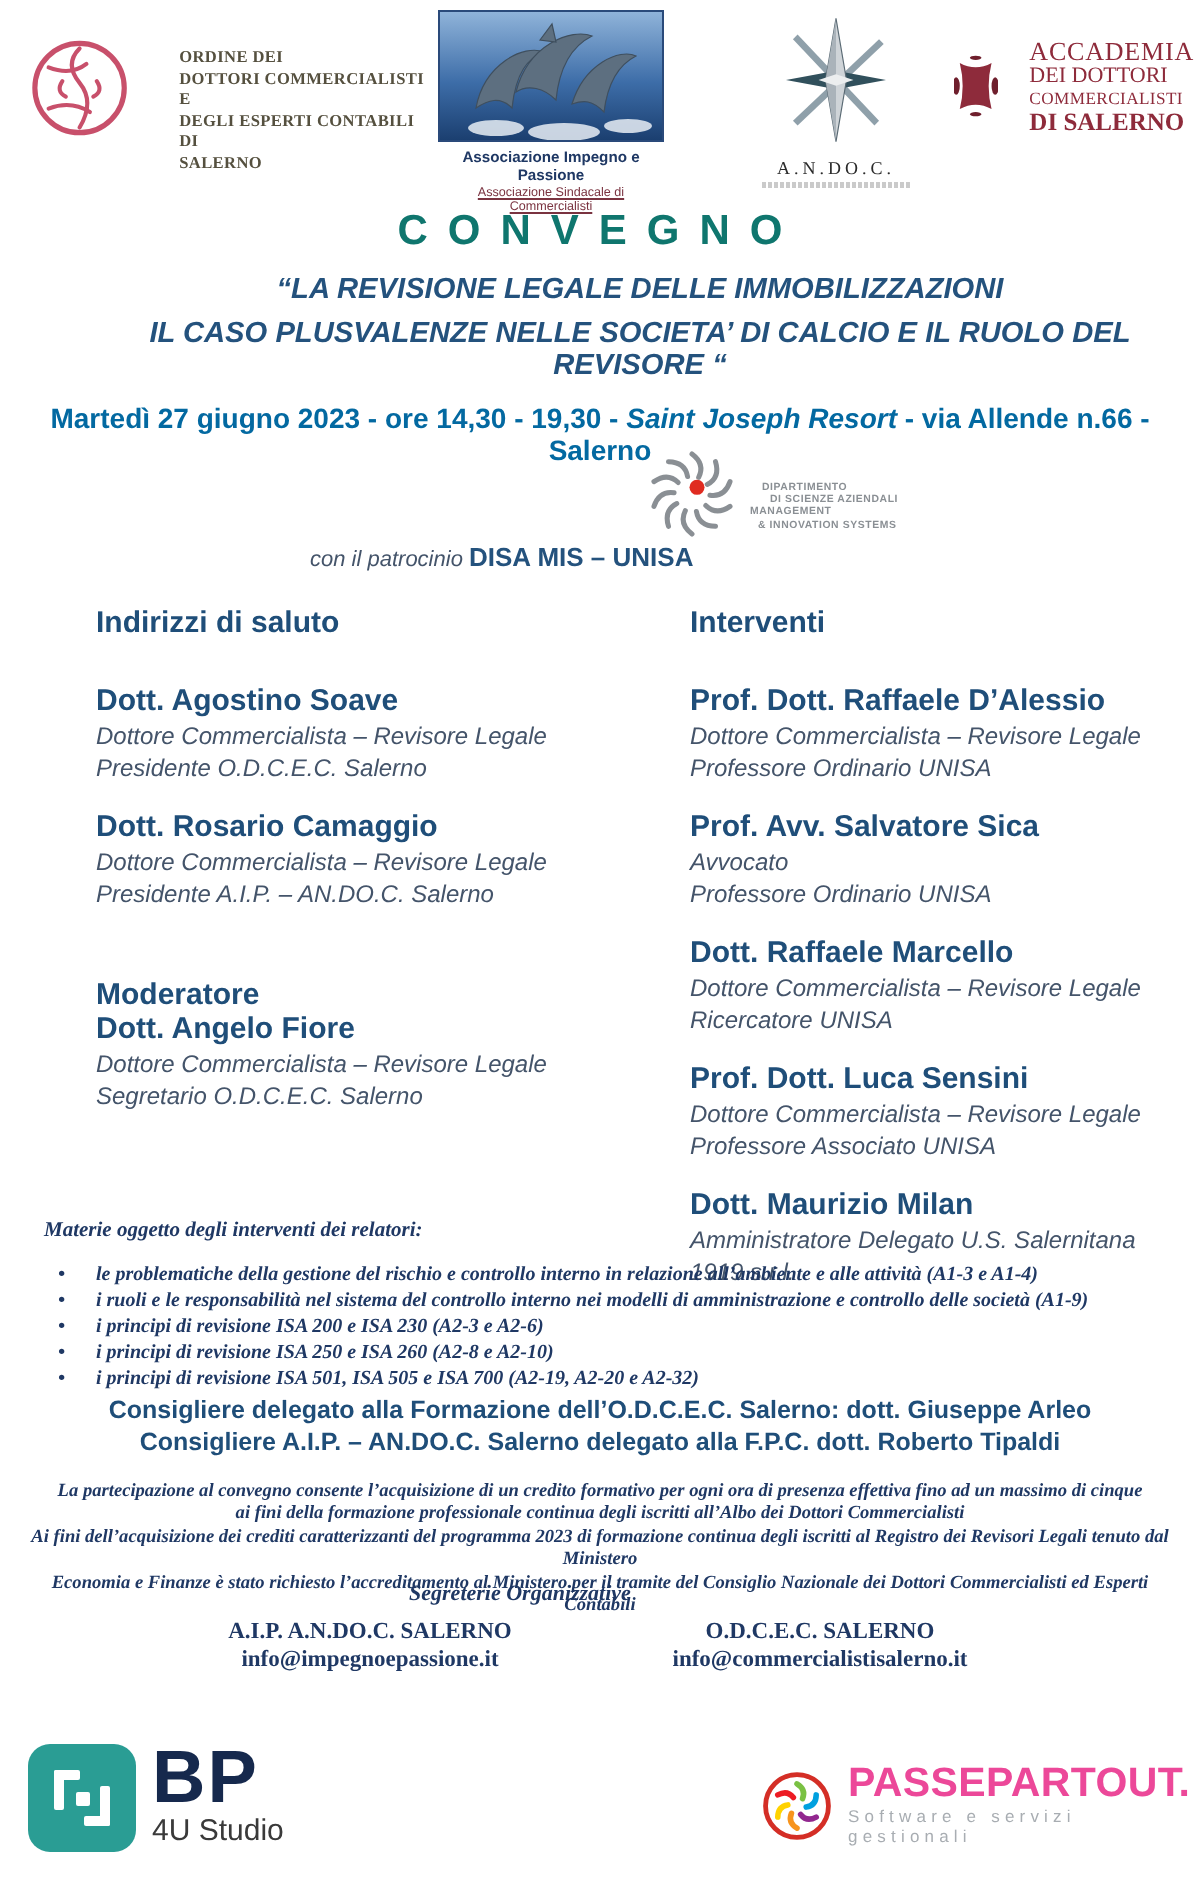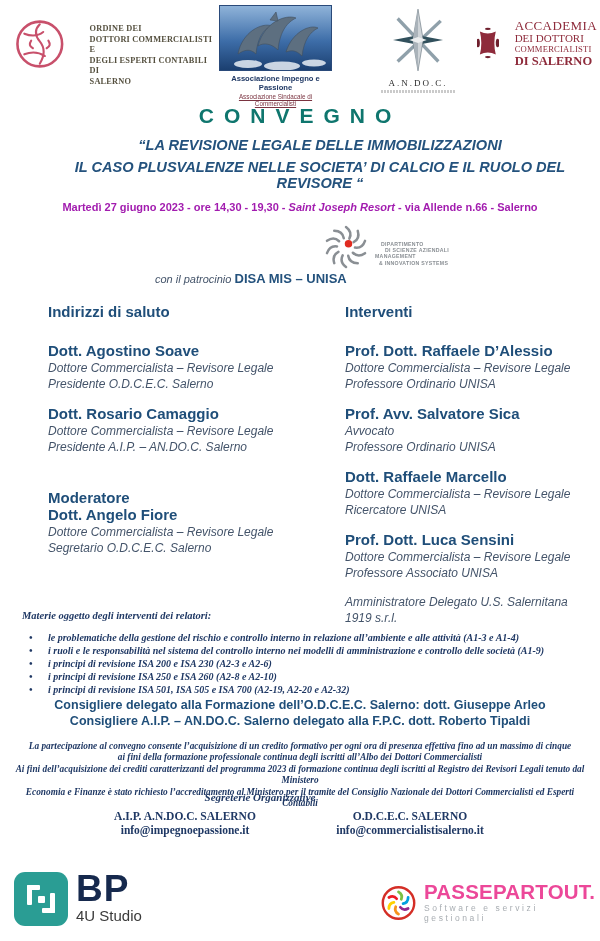--- a/index.html
+++ b/index.html
@@ -22,21 +22,21 @@
   .acc-l1{font-size:13px;line-height:13px;letter-spacing:.4px;}
   .acc-l2{font-size:11px;line-height:12px;}
   .acc-l3{font-size:8.6px;line-height:10px;letter-spacing:.2px;}
   .acc-l4{font-size:12.5px;line-height:14px;font-weight:bold;}
 
   
   .title-block{position:absolute;left:0;top:104px;width:600px;text-align:center;}
   .convegno{font-size:21px;font-weight:bold;letter-spacing:10px;color:#0f766e;}
   .subtitle{font-size:14.6px;font-weight:bold;font-style:italic;color:#24527d;margin-top:9px;padding-left:40px;}
   .subtitle2{margin-top:6px;font-style:italic;}
-  .dateline{font-size:11px;font-weight:bold;color:#a21caf;margin-top:10px;}
+  .dateline{font-size:14px;font-weight:bold;color:#0369a1;margin-top:10px;}
   .venue{font-style:italic;}
 
   
   .disa{position:absolute;left:321px;top:222px;display:flex;gap:4px;align-items:flex-end;}
   .disa-text{font-size:5.2px;line-height:6.3px;color:#8a8f94;font-weight:bold;letter-spacing:.3px;padding-bottom:6px;}
   .disa-text div:nth-child(1){margin-left:6px;}
   .disa-text div:nth-child(2){margin-left:10px;}
   .disa-text div:nth-child(4){margin-left:4px;}
   .patrocinio{position:absolute;left:155px;top:271px;font-size:11px;color:#44546a;}
   .patrocinio .pre{font-style:italic;}
@@ -241,20 +241,21 @@
       <div class="sp-role">Ricercatore UNISA</div>
     </div>
 
     <div class="speaker">
       <div class="sp-name">Prof. Dott. Luca Sensini</div>
       <div class="sp-role">Dottore  Commercialista – Revisore Legale</div>
       <div class="sp-role">Professore Associato UNISA</div>
     </div>
 
     <div class="speaker">
+      <div class="sp-name">Dott. Maurizio Milan</div>
       <div class="sp-role">Amministratore Delegato U.S. Salernitana  1919  s.r.l.</div>
     </div>
   </div>
 
   <div class="materie">
     <div class="materie-head">Materie oggetto degli interventi dei relatori:</div>
     <ul>
       <li>le problematiche della gestione del rischio e controllo interno in relazione all’ambiente e alle attività (A1-3 e A1-4)</li>
       <li>i ruoli e le responsabilità nel sistema del controllo interno nei modelli di amministrazione e controllo delle società (A1-9)</li>
       <li>i principi di revisione ISA 200 e ISA 230 (A2-3 e A2-6)</li>

